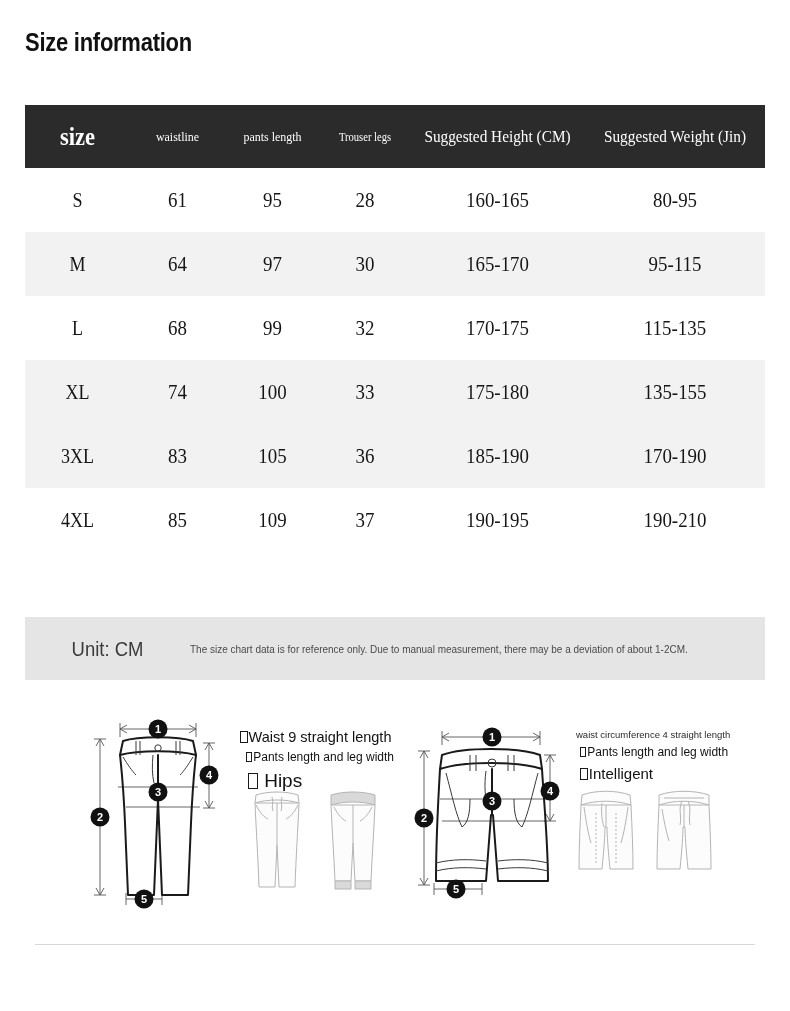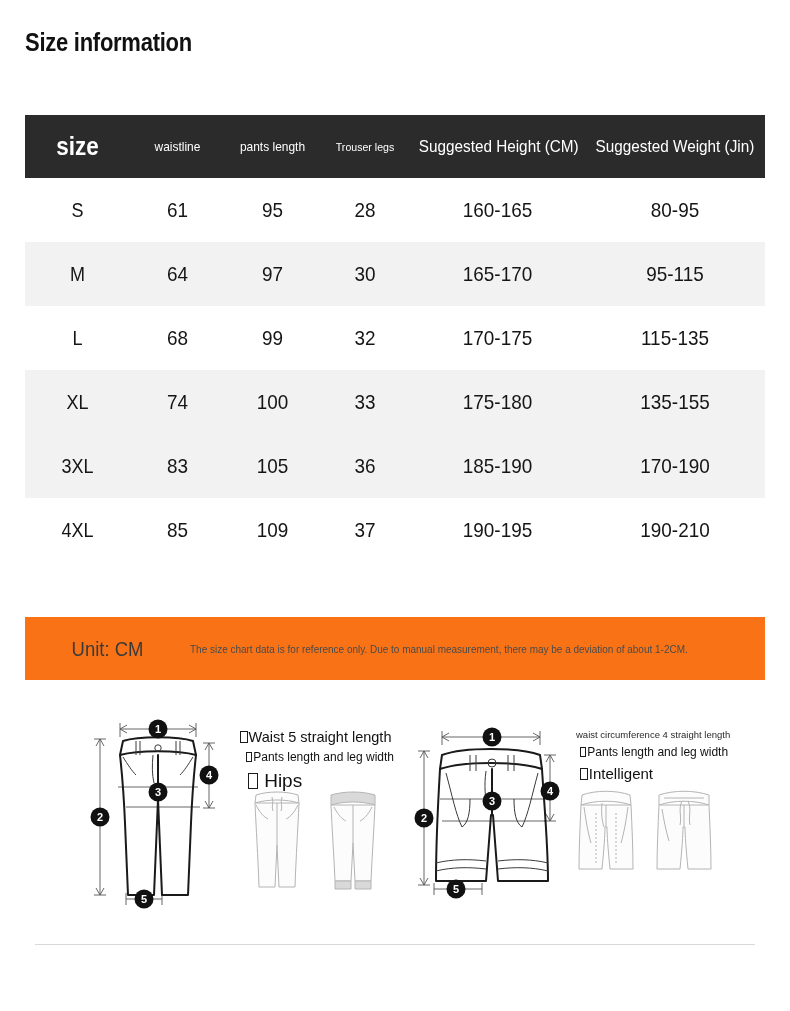--- a/index.html
+++ b/index.html
@@ -27,24 +27,25 @@
     color: #111111;
     transform: scaleX(0.88);
     transform-origin: left center;
     white-space: nowrap;
   }
 
   
   .size-table {
     position: absolute;
     left: 25px;
-    top: 115px;
+    top: 105px;
     width: 740px;
     border-collapse: collapse;
     table-layout: fixed;
+    font-family: Liberation Serif, serif;
   }
   .size-table th, .size-table td {
     text-align: center;
     vertical-align: middle;
     padding: 0;
     border: none;
   }
 
   thead tr {
     background: #2b2b2b;
@@ -71,21 +72,21 @@
   }
   tbody td.cell-size { font-size: 20px; }
 
   
   .note-band {
     position: absolute;
     left: 25px;
     top: 617px;
     width: 740px;
     height: 63px;
-    background: #f97316;
+    background: #e5e5e5;
     display: flex;
     align-items: center;
   }
   .note-unit {
     width: 165px;
     text-align: center;
     font-size: 21px;
     font-weight: 500;
     color: #3a3a3a;
     transform: scaleX(0.88);
@@ -298,21 +299,21 @@
             <text class="badge-t" x="131" y="76">4</text>
           </g>
         <g>
             <circle class="badge-c" cx="66" cy="196" r="9.5"></circle>
             <text class="badge-t" x="66" y="200">5</text>
           </g>
       </svg>
     </div>
 
     <div class="label-stack">
-      <span class="label-line label-l1"><span class="tofu"></span><span>Waist 5 straight length</span></span>
+      <span class="label-line label-l1"><span class="tofu"></span><span>Waist 9 straight length</span></span>
       <span class="label-line label-l2"><span class="tofu"></span><span>Pants length and leg width</span></span>
       <span class="label-line label-l3"><span class="tofu"></span> <span>Hips</span></span>
     </div>
 
     <div class="thumbs">
       <div>
         <svg width="62" height="105" viewBox="0 0 62 105">
           <path class="thumb-fill thumb-ln" d="M10 8 C22 4, 40 4, 52 8 L53 16 C40 12, 22 12, 9 16 Z"></path>
           <path class="thumb-fill thumb-ln" d="M9 16 C10 40, 12 70, 13 100 L29 100 L31 58 L33 100 L49 100 C50 70, 52 40, 53 16 Z"></path>
           <path class="thumb-ln" d="M31 16 V58"></path>

